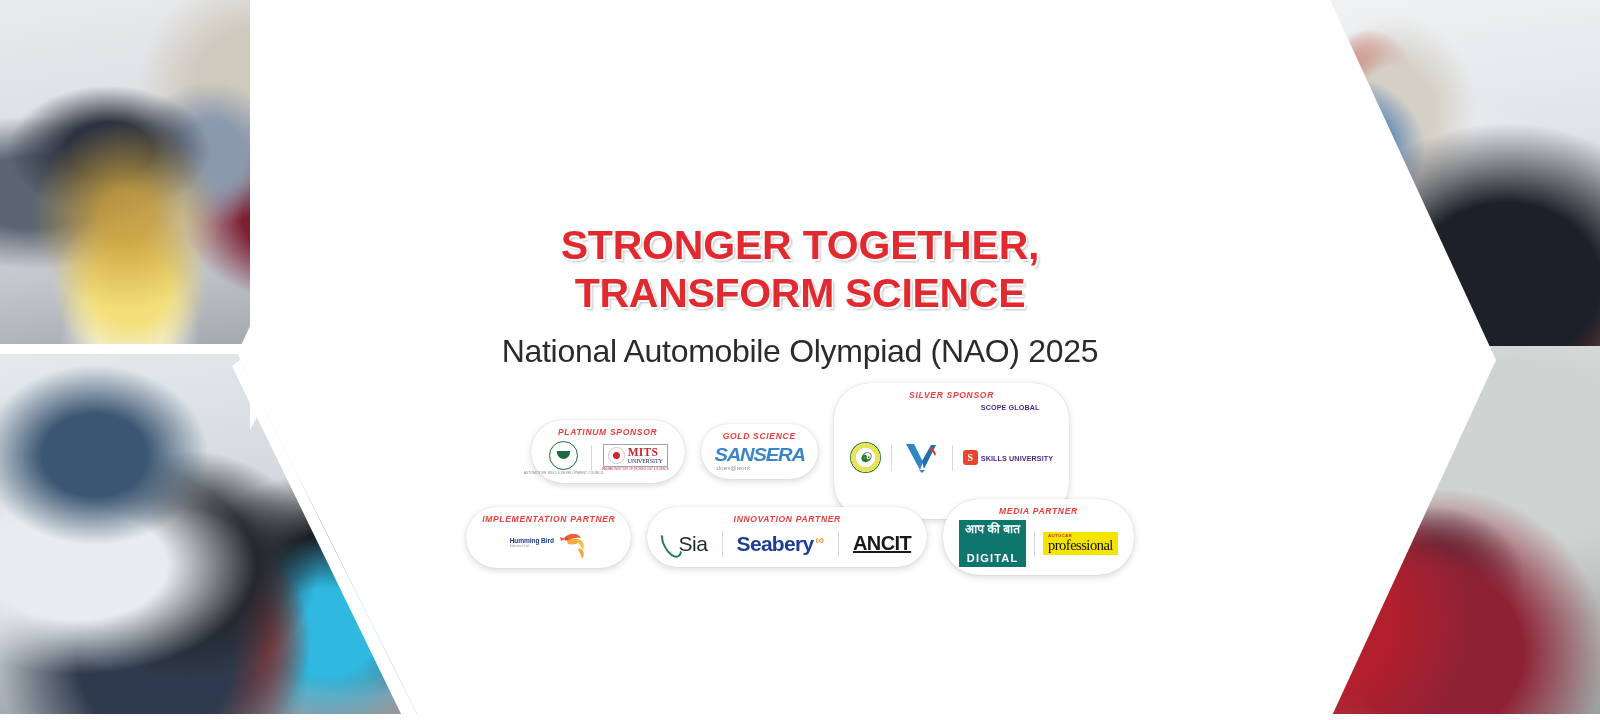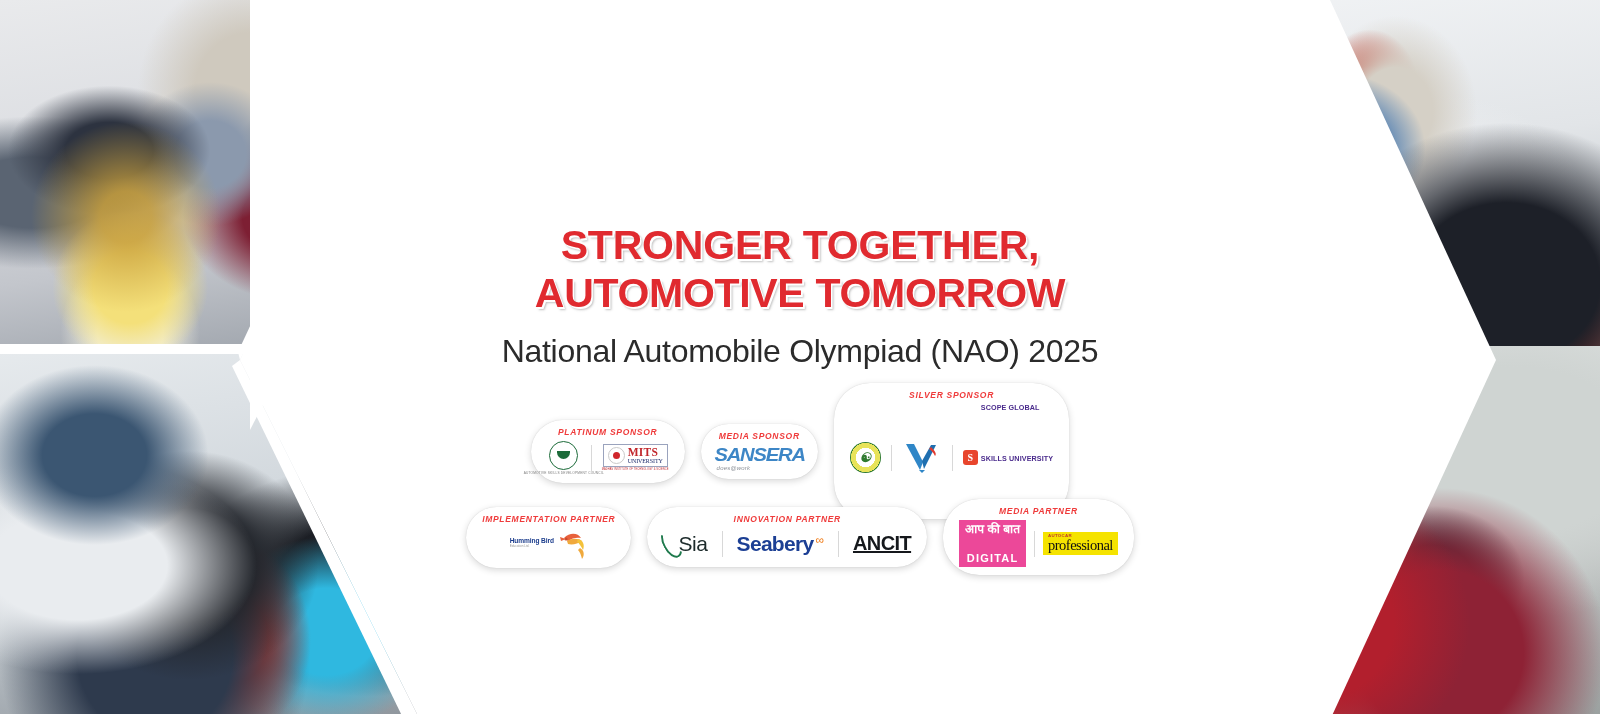--- a/index.html
+++ b/index.html
@@ -203,21 +203,21 @@
   .lg-sia{display:flex;align-items:center;}
   .sia-arc{width:13px;height:27px;border:2.4px solid #1f7a4d;border-right-color:transparent;border-top-color:transparent;border-radius:50%;transform:rotate(-28deg);margin-right:-2px;}
   .lg-sia b{font-size:21px;color:#1d2b2b;font-weight:normal;letter-spacing:-.4px;font-family:"Liberation Sans",sans-serif;}
 
   .lg-seabery{display:flex;align-items:flex-start;}
   .lg-seabery b{font-size:21px;color:#1c3f94;font-weight:bold;letter-spacing:-.7px;}
   .lg-seabery i{font-size:12px;color:#f07d1a;font-style:normal;margin-left:2px;margin-top:1px;}
 
   .lg-ancit{font-size:20px;color:#15181c;font-weight:bold;letter-spacing:-.6px;display:flex;align-items:center;text-decoration:underline;}
 
-  .lg-aapki{background:#ec4899;padding:3px 6px 3px;display:flex;flex-direction:column;align-items:center;line-height:1;}
+  .lg-aapki{background:#0f766e;padding:3px 6px 3px;display:flex;flex-direction:column;align-items:center;line-height:1;}
   .lg-aapki b{font-size:12px;color:#fff;font-weight:bold;letter-spacing:0;white-space:nowrap;}
   .lg-aapki s{font-size:11px;color:#fff;text-decoration:none;font-weight:bold;letter-spacing:1.2px;margin-top:18px;}
 
   .lg-prof{background:#f5e300;padding:2px 5px 3px;display:flex;flex-direction:column;align-items:flex-start;line-height:1;}
   .lg-prof i{font-size:4.4px;color:#c0392b;font-style:normal;font-weight:bold;letter-spacing:.3px;}
   .lg-prof b{font-size:14.5px;color:#111;font-weight:normal;letter-spacing:-.5px;font-family:"Liberation Serif",serif;}
 </style>
 </head>
 <body>
 
@@ -283,21 +283,21 @@
     <polygon points="1140,0 1330,0 1360,40 1180,150 1140,150" fill="#ffffff" opacity="0"></polygon>
     <polygon points="1300,330 1600,330 1600,372 1200,372" fill="#ffffff" opacity="0"></polygon>
     <polygon points="1132,720 1360,420 1420,720" fill="#ffffff" opacity="0"></polygon>
     <polygon points="936,0 944,0 944,150 936,150" fill="#ffffff"></polygon>
   </svg>
 
   <div id="content">
 
     <div id="headline">
       <span class="hl-line l1">STRONGER TOGETHER,</span>
-      <span class="hl-line l2">AUTOMOTIVE TOMORROW</span>
+      <span class="hl-line l2">TRANSFORM SCIENCE</span>
     </div>
 
     <div id="subtitle">National Automobile Olympiad (NAO) 2025</div>
 
     <div class="sponsor-row" id="sponsor-row-1">
 
       <div class="sponsor-card">
         <div class="sponsor-label">PLATINUM SPONSOR</div>
         <div class="logo-strip">
           <div class="logo">
@@ -320,21 +320,21 @@
                   <s>UNIVERSITY</s>
                 </div>
               </div>
               <div class="mits-foot">MADHAV INSTITUTE OF TECHNOLOGY &amp; SCIENCE</div>
             </div>
           </div>
         </div>
       </div>
 
       <div class="sponsor-card">
-        <div class="sponsor-label">MEDIA SPONSOR</div>
+        <div class="sponsor-label">GOLD SCIENCE</div>
         <div class="logo-strip">
           <div class="logo">
             <div class="lg-sansera">
               <b>SANSERA</b>
               <s>does@work</s>
             </div>
           </div>
         </div>
       </div>
 

